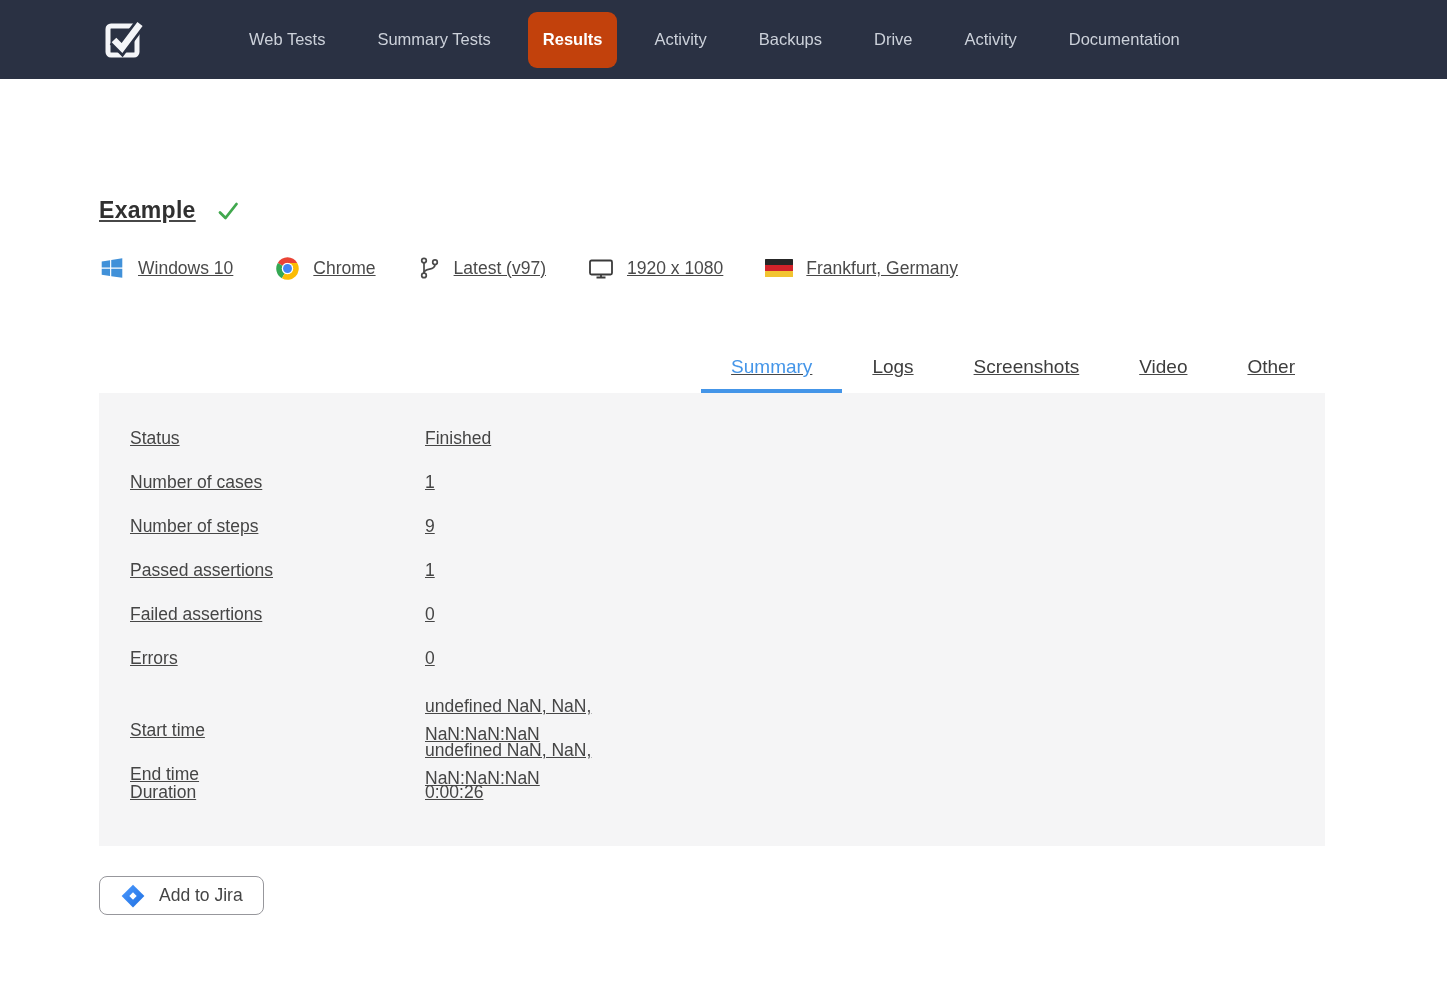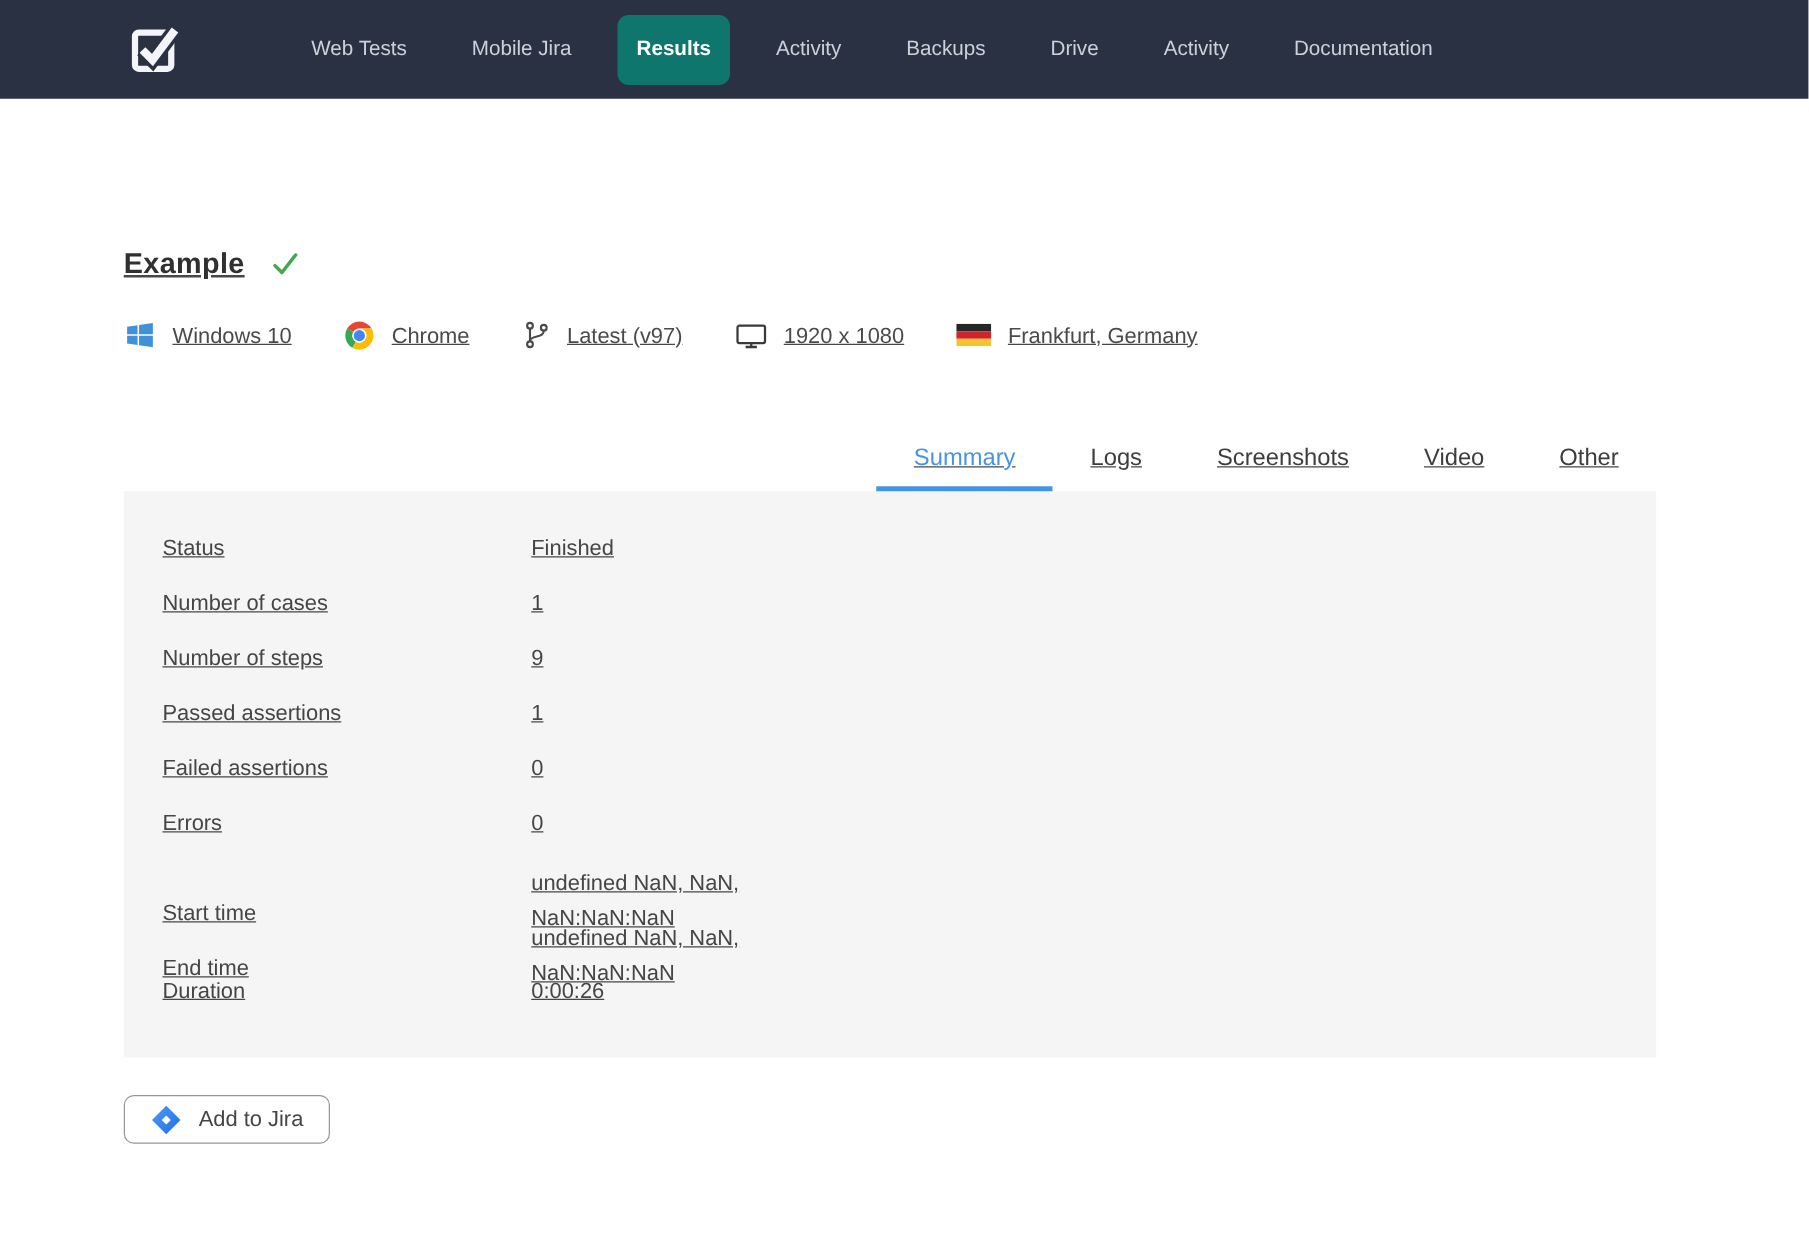--- a/index.html
+++ b/index.html
@@ -5,21 +5,21 @@
   * { margin:0; padding:0; box-sizing:border-box; }
   html,body { background:#fff; }
   body { font-family:"Liberation Sans", sans-serif; color:#474747; }
   .page { width:1447px; height:987px; background:#fff; overflow:hidden; position:relative; }
 
   
   .navbar { height:79px; background:#2a3143; display:flex; align-items:center; padding-left:97px; }
   .logo { width:54px; height:58px; display:flex; align-items:center; justify-content:center; cursor:pointer; flex:0 0 auto; }
   .nav-menu { display:flex; align-items:center; margin-left:72px; height:100%; }
   .nav-item { display:flex; align-items:center; height:100%; padding:16px 26px; color:#ccd1da; font-size:16.5px; text-decoration:none; cursor:pointer; white-space:nowrap; }
-  .nav-item.active { height:56px; background:#0f766e; border-radius:9px; padding:12px 15px; margin:0 11px; color:#ffffff; font-weight:bold; }
+  .nav-item.active { height:56px; background:#c2410c; border-radius:9px; padding:12px 15px; margin:0 11px; color:#ffffff; font-weight:bold; }
 
   
   .content { margin:0 0 0 99px; width:1226px;text-decoration:underline; }
   .title-row { margin-top:118px; display:flex; align-items:center; gap:20px; }
   .page-title { font-size:23px; font-weight:600; color:#303030; letter-spacing:0.3px; }
   .check-icon { display:flex; align-items:center; }
 
   .env-row { margin-top:31px; display:flex; align-items:center; gap:42px; font-size:17.5px; color:#4a4a4a; }
   .env-item { display:flex; align-items:center; gap:13px; white-space:nowrap; }
   .env-item .ic { display:flex; align-items:center; }
@@ -53,21 +53,21 @@
   <header class="navbar">
     <div class="logo">
       <svg width="54" height="58" viewBox="0 0 54 58">
         <rect x="11" y="15" width="29" height="29" rx="3" fill="none" stroke="#f4f5f8" stroke-width="5"></rect>
         <path d="M17 29 L25 37 L43 13" fill="none" stroke="#2a3143" stroke-width="12"></path>
         <path d="M17 29 L25 37 L43 13" fill="none" stroke="#f4f5f8" stroke-width="6.5"></path>
       </svg>
     </div>
     <nav class="nav-menu">
       <a class="nav-item">Web Tests</a>
-      <a class="nav-item">Mobile Jira</a>
+      <a class="nav-item">Summary Tests</a>
       <a class="nav-item active">Results</a>
       <a class="nav-item">Activity</a>
       <a class="nav-item">Backups</a>
       <a class="nav-item">Drive</a>
       <a class="nav-item">Activity</a>
       <a class="nav-item">Documentation</a>
     </nav>
   </header>
 
   <main class="content">

